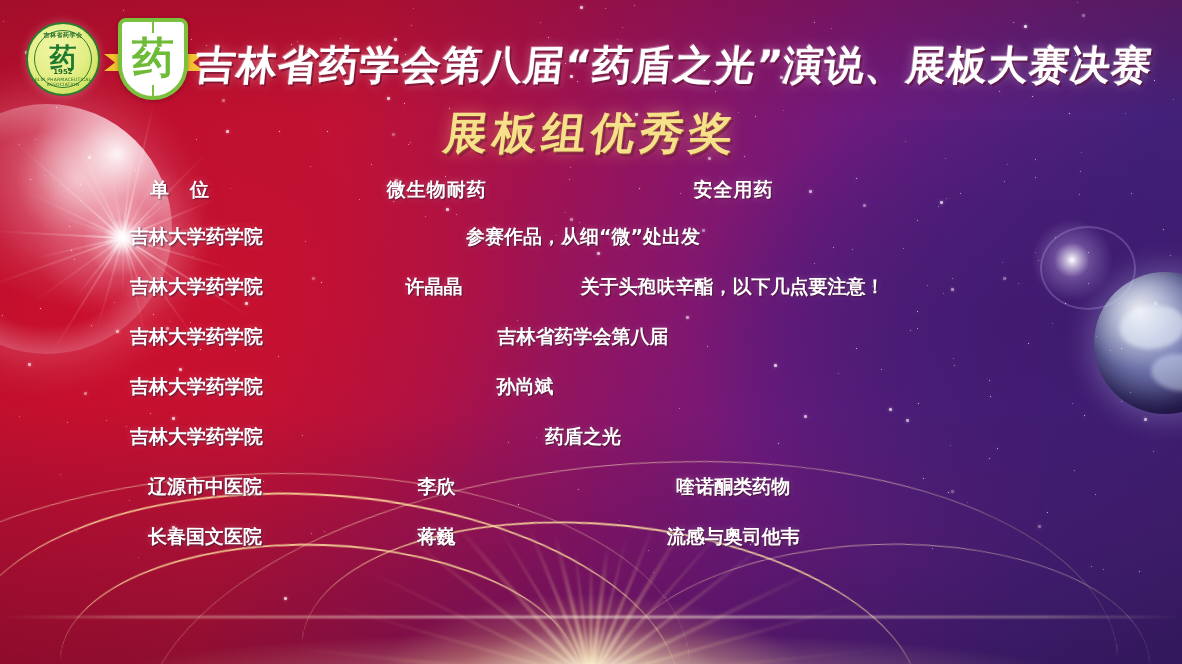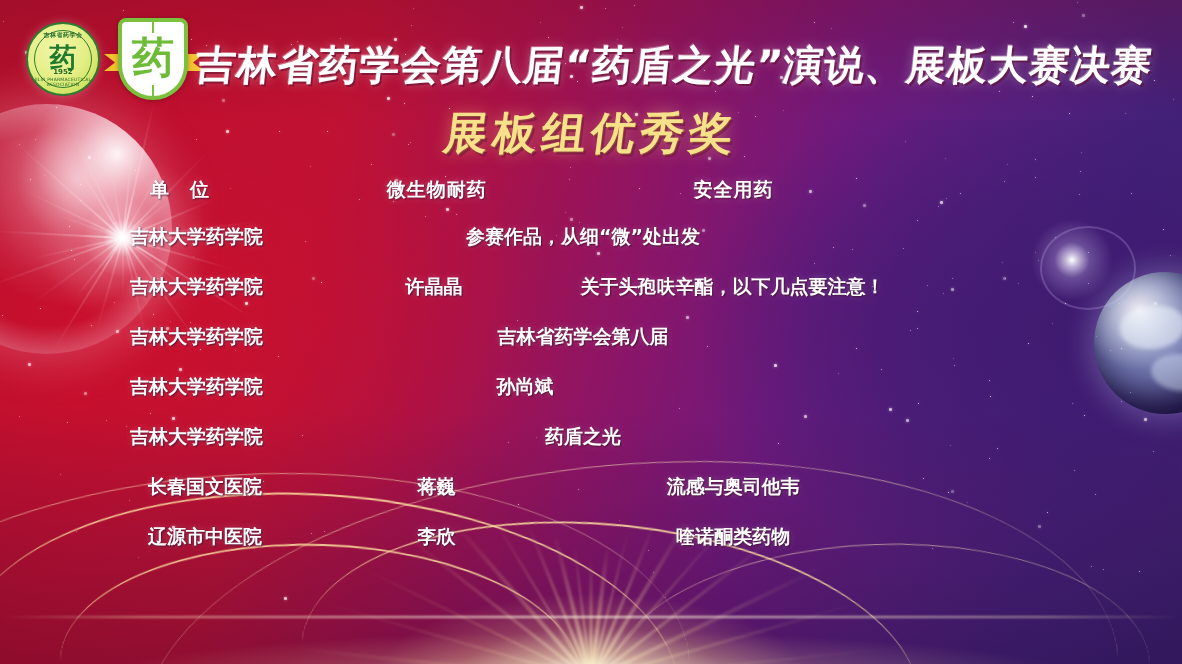--- a/index.html
+++ b/index.html
@@ -647,25 +647,25 @@
         </div>
         <div class="trow">
           <div class="c-unit td">吉林大学药学院</div>
           <div class="c-name td">孙尚斌</div>
         </div>
         <div class="trow">
           <div class="c-unit td">吉林大学药学院</div>
           <div class="c-work td">药盾之光</div>
         </div>
         <div class="trow">
+          <div class="c-unit td indent">辽源市中医院</div>
+          <div class="c-name td">李欣</div>
+          <div class="c-work td">喹诺酮类药物</div>
+        </div>
+        <div class="trow">
           <div class="c-unit td indent">长春国文医院</div>
           <div class="c-name td">蒋巍</div>
           <div class="c-work td">流感与奥司他韦</div>
         </div>
-        <div class="trow">
-          <div class="c-unit td indent">辽源市中医院</div>
-          <div class="c-name td">李欣</div>
-          <div class="c-work td">喹诺酮类药物</div>
-        </div>
       </div>
   </div>
 
 </div>
 
 </body></html>

